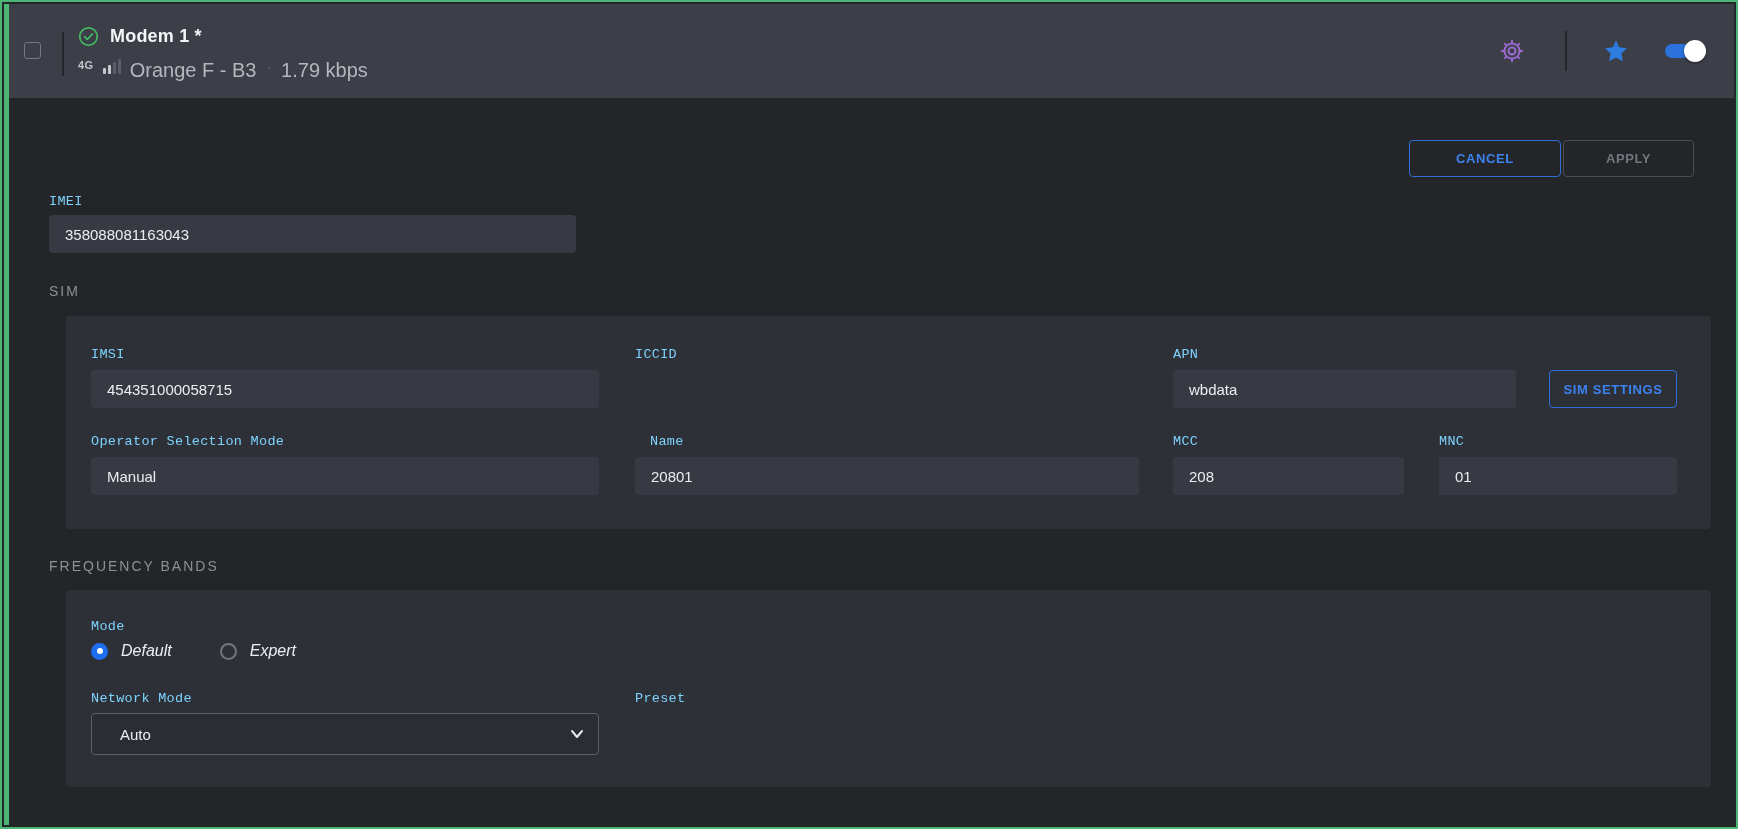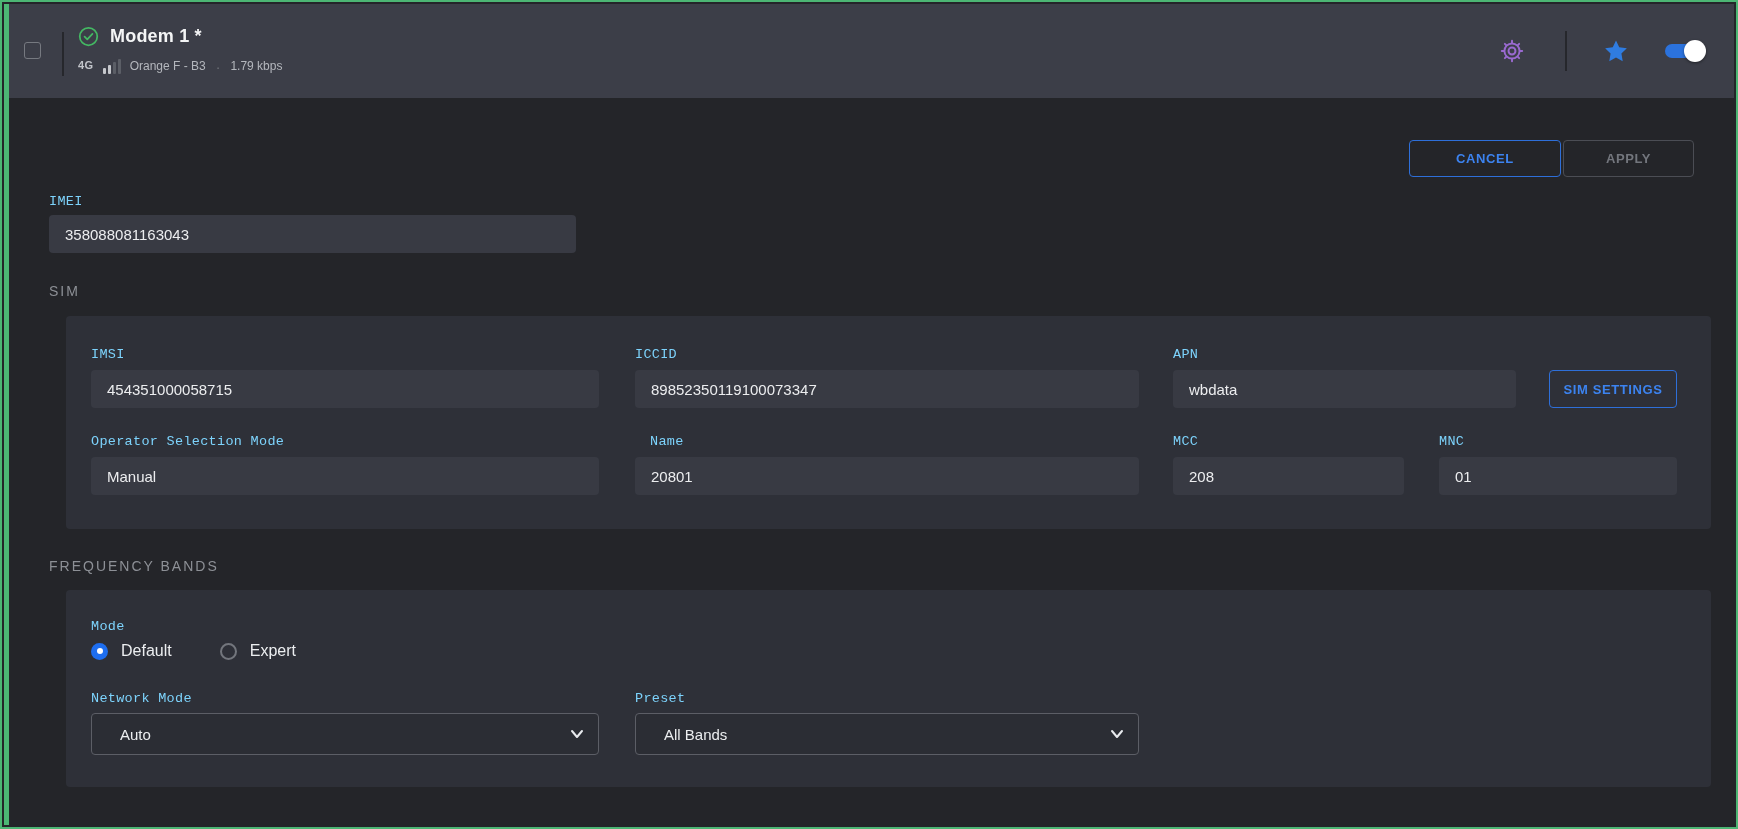--- a/index.html
+++ b/index.html
@@ -18,21 +18,21 @@
   .check-icon{width:21px;height:21px;}
   .hdr-title{color:#f4f5f6;font-size:18px;font-weight:700;letter-spacing:.2px;}
   .hdr-sub-row{display:flex;align-items:flex-start;gap:9px;margin-top:12px;}
   .tech{color:#c3c5cb;font-size:11px;font-weight:700;letter-spacing:.5px;padding-bottom:1px;}
   .bars{display:flex;align-items:flex-end;gap:2px;padding-bottom:1px;}
   .bars i{display:block;width:3px;border-radius:1px;}
   .bars i:nth-child(1){height:6px;background:#c6c8cd;}
   .bars i:nth-child(2){height:9px;background:#c6c8cd;}
   .bars i:nth-child(3){height:12px;background:#5b5e66;}
   .bars i:nth-child(4){height:15px;background:#5b5e66;}
-  .op-text{color:#b4b7bd;font-size:12px;}
+  .op-text{color:#b4b7bd;font-size:20px;}
   .dot-sep{color:#6e7178;font-size:14px;padding:0 1px;}
   .hdr-right{position:absolute;right:31px;top:0;height:94px;display:flex;align-items:center;}
   .gear-btn{width:30px;height:30px;display:flex;align-items:center;justify-content:center;cursor:pointer;}
   .hdr-vsep{width:2px;height:40px;background:#26272c;margin:0 34px 0 38px;}
   .star-btn{width:30px;height:30px;display:flex;align-items:center;justify-content:center;cursor:pointer;margin-right:34px;}
   .toggle{position:relative;width:38px;height:14px;border-radius:7px;background:#2b72dd;cursor:pointer;}
   .toggle .knob{position:absolute;right:-3px;top:-4px;width:22px;height:22px;border-radius:50%;
                 background:#ffffff;box-shadow:0 1px 3px rgba(0,0,0,.45);}
 
   
@@ -54,21 +54,21 @@
   .section-label{font-size:14px;color:#8d9096;letter-spacing:2px;}
   .sim-label{position:absolute;left:40px;top:185px;}
   .panel{position:absolute;left:57px;width:1645px;background:#2e3038;border-radius:4px;}
   .sim-panel{top:218px;height:213px;}
   .fb-panel{top:492px;height:197px;}
   .abs{position:absolute;}
 
   .btn-simset{left:1483px;top:54px;width:128px;height:38px;border:1px solid #2e6fd9;color:#3c83f0;}
 
   
-  .radio-row{display:flex;gap:48px;}
+  .radio-row{display:flex;gap:48px;font-style:italic;}
   .radio-opt{display:flex;align-items:center;gap:13px;cursor:pointer;}
   .radio{width:17px;height:17px;border-radius:50%;position:relative;}
   .radio.sel{background:#1e6ef0;}
   .radio.sel::after{content:"";position:absolute;left:50%;top:50%;width:6px;height:6px;margin:-3px 0 0 -3px;
                     border-radius:50%;background:#ffffff;}
   .radio.unsel{border:2px solid #73767d;background:transparent;}
   .radio-label{color:#eceef0;font-size:16px;}
 
   
   .select{position:absolute;height:42px;background:#2b2d34;border:1px solid #5c5e66;border-radius:4px;
@@ -144,21 +144,20 @@
     <div class="field-label imei-label">IMEI</div>
     <div class="text-input imei-input">358088081163043</div>
 
     <div class="section-label sim-label">SIM</div>
 
     <div class="panel sim-panel">
       <div class="abs field-label" style="left:25px;top:31px;">IMSI</div>
       <div class="abs text-input" style="left:25px;top:54px;width:508px;">454351000058715</div>
 
       <div class="abs field-label" style="left:569px;top:31px;">ICCID</div>
-      <div class="abs text-input" style="left:569px;top:54px;width:504px;">89852350119100073347</div>
 
       <div class="abs field-label" style="left:1107px;top:31px;">APN</div>
       <div class="abs text-input" style="left:1107px;top:54px;width:343px;">wbdata</div>
 
       <div class="abs btn btn-simset">SIM SETTINGS</div>
 
       <div class="abs field-label" style="left:25px;top:118px;">Operator Selection Mode</div>
       <div class="abs text-input" style="left:25px;top:141px;width:508px;">Manual</div>
 
       <div class="abs field-label" style="left:569px;top:118px;margin-left:15px;">Name</div>
@@ -189,22 +188,16 @@
 
       <div class="abs field-label" style="left:25px;top:101px;">Network Mode</div>
       <div class="select" style="left:25px;top:123px;width:508px;">
         <span>Auto</span>
         <svg class="chev" width="14" height="10" viewBox="0 0 14 10">
           <polyline points="2,2 7,8 12,2" fill="none" stroke="#e8eaee" stroke-width="2" stroke-linecap="round" stroke-linejoin="round"></polyline>
         </svg>
       </div>
 
       <div class="abs field-label" style="left:569px;top:101px;">Preset</div>
-      <div class="select" style="left:569px;top:123px;width:504px;">
-        <span>All Bands</span>
-        <svg class="chev" width="14" height="10" viewBox="0 0 14 10">
-          <polyline points="2,2 7,8 12,2" fill="none" stroke="#e8eaee" stroke-width="2" stroke-linecap="round" stroke-linejoin="round"></polyline>
-        </svg>
-      </div>
     </div>
 
   </div>
 </div>
 
 </body></html>

